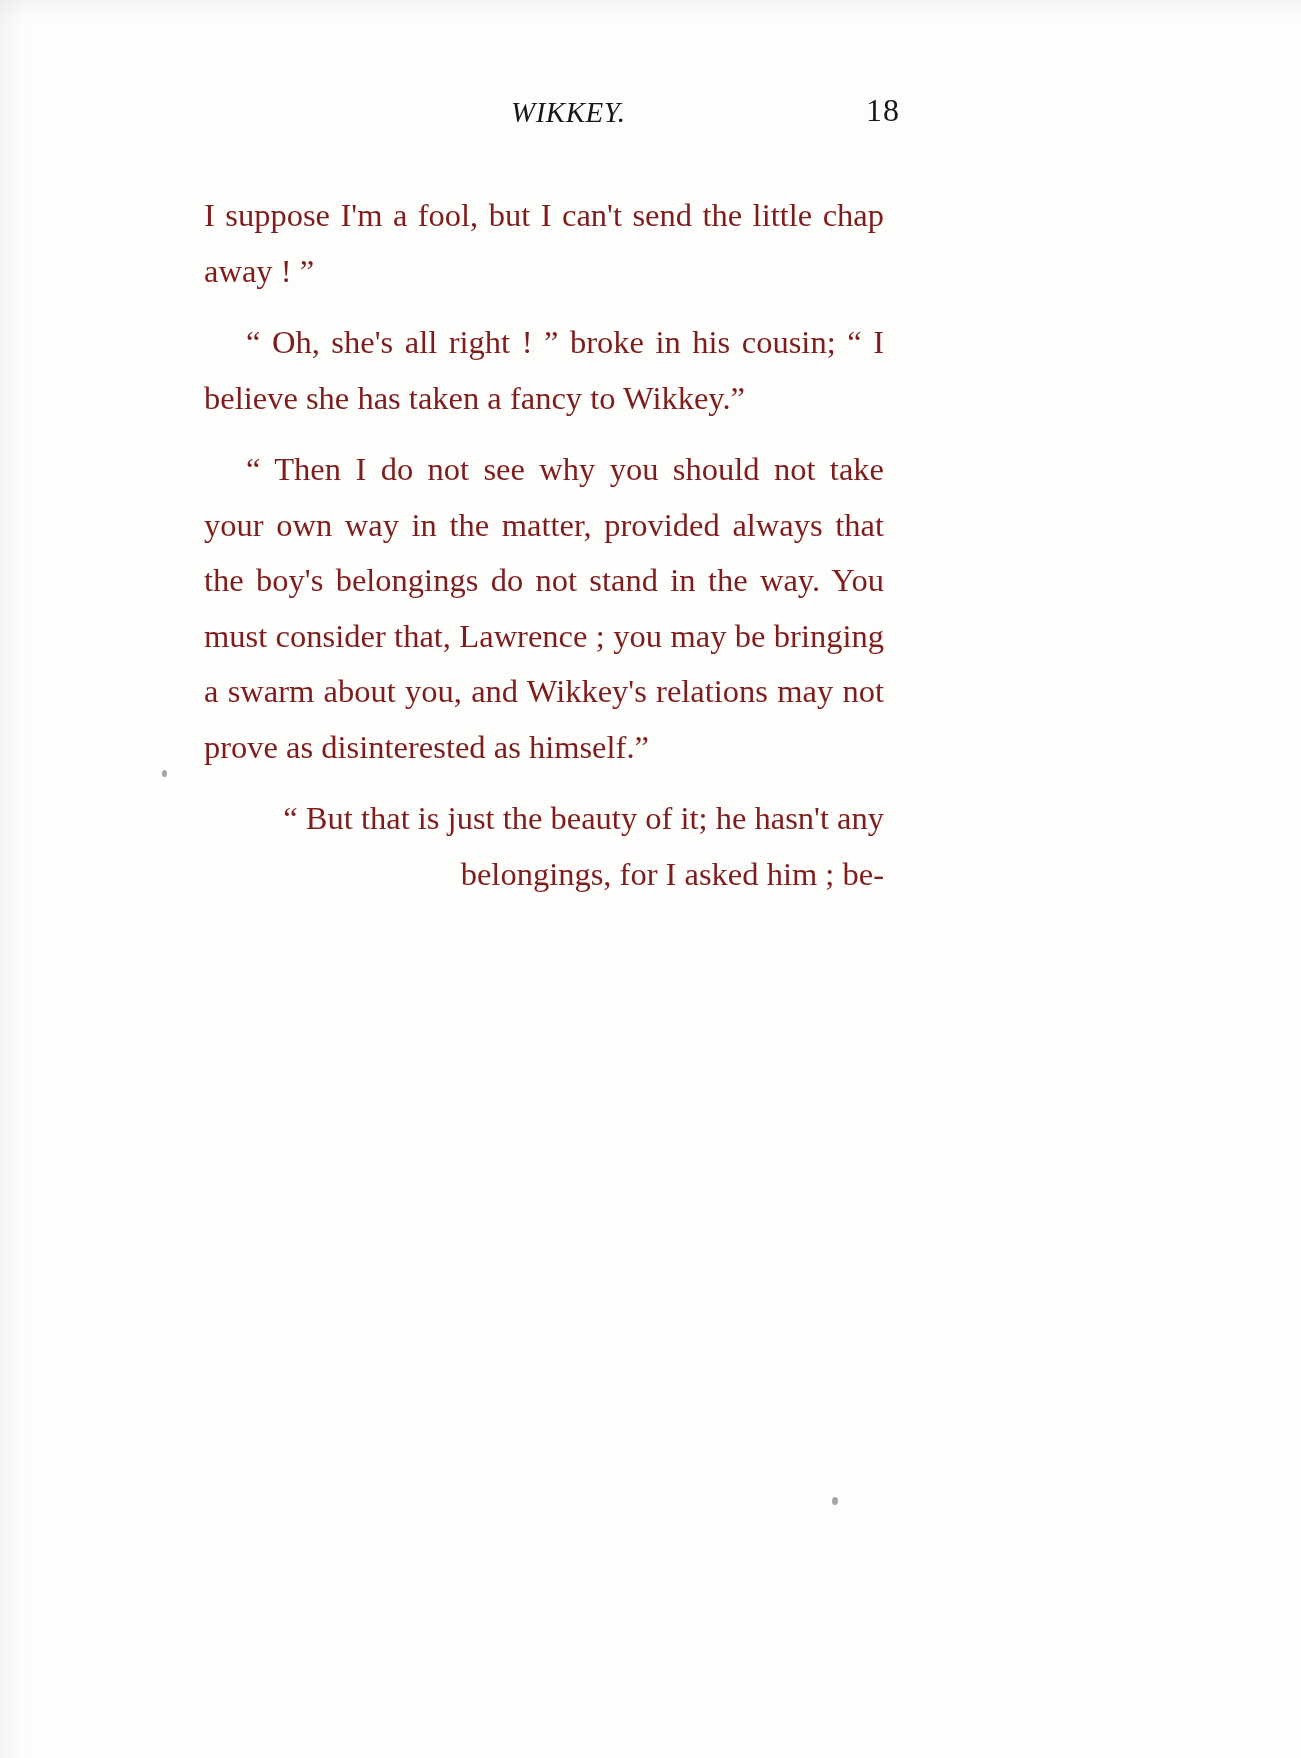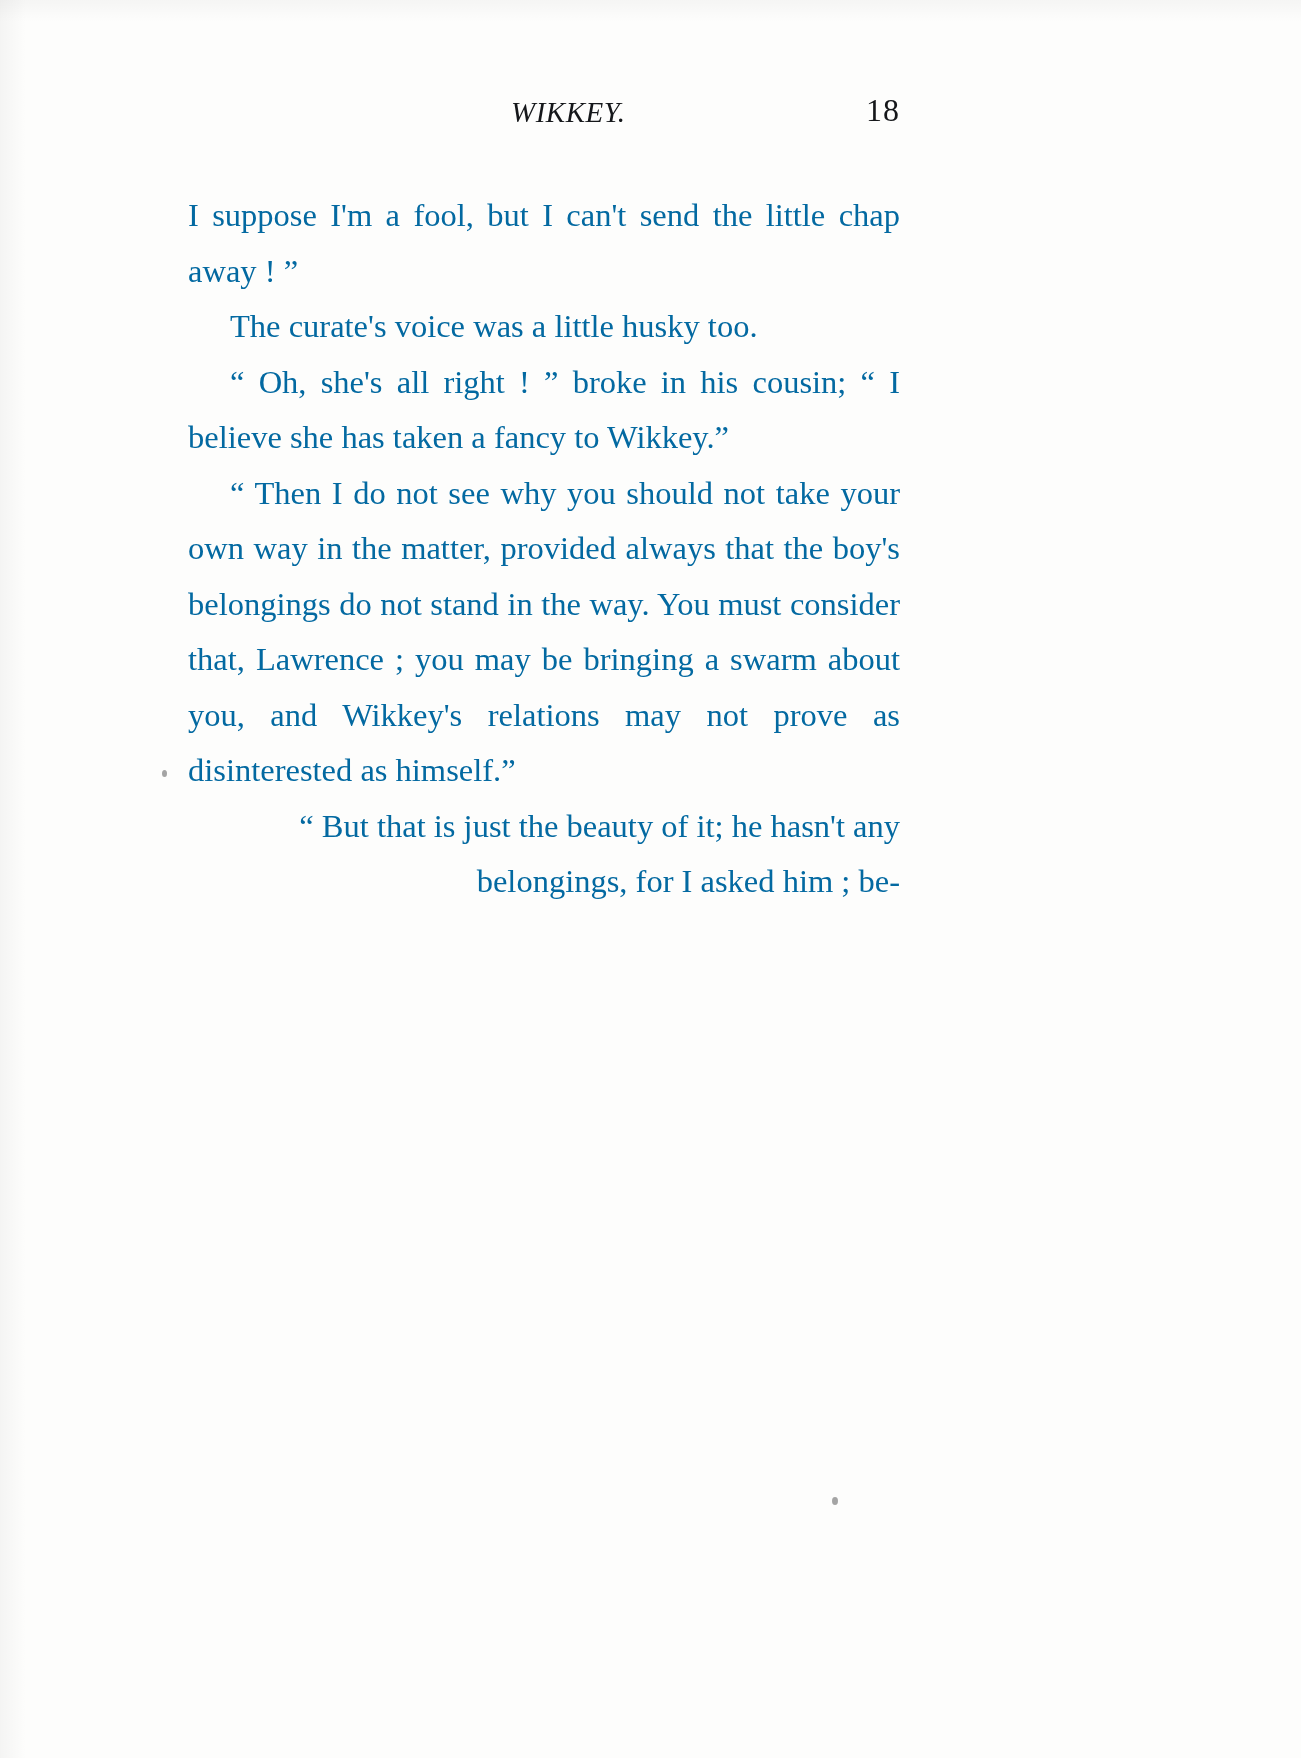--- a/index.html
+++ b/index.html
@@ -44,26 +44,26 @@
     right: 0;
     top: -4px;
     font-size: 32px;
     letter-spacing: 1px;
     color: #15171a;
   }
   .body-text {
     margin-top: 38px;
   }
   p.para {
-    margin: 0;
+    margin: 16px;
     font-size: 32.5px;
     line-height: 55.5px;
     text-align: justify;
     text-indent: 42px;
-    color: #0369a1;
+    color: #7f1d1d;
     -webkit-font-smoothing: antialiased;
   }
   p.para.first {
     text-indent: 0;
   }
   p.para:last-child {
     text-align: right;
   }
   
   .speck {
@@ -98,20 +98,19 @@
 
   <div class="page-inner">
 
     <div class="running-head">
       <div class="head-title">WIKKEY.</div>
       <div class="head-folio">18</div>
     </div>
 
     <div class="body-text">
       <p class="para first">I suppose I'm a fool, but I can't send the little chap away ! ”</p>
-      <p class="para">The curate's voice was a little husky too.</p>
       <p class="para">“ Oh, she's all right ! ” broke in his cousin; “ I believe she has taken a fancy to Wikkey.”</p>
       <p class="para">“ Then I do not see why you should not take your own way in the matter, provided always that the boy's belongings do not stand in the way. You must consider that, Lawrence ; you may be bringing a swarm about you, and Wikkey's relations may not prove as disinterested as himself.”</p>
       <p class="para">“ But that is just the beauty of it; he hasn't any belongings, for I asked him ; be-</p>
     </div>
 
   </div>
 </div>
 
 </body></html>

